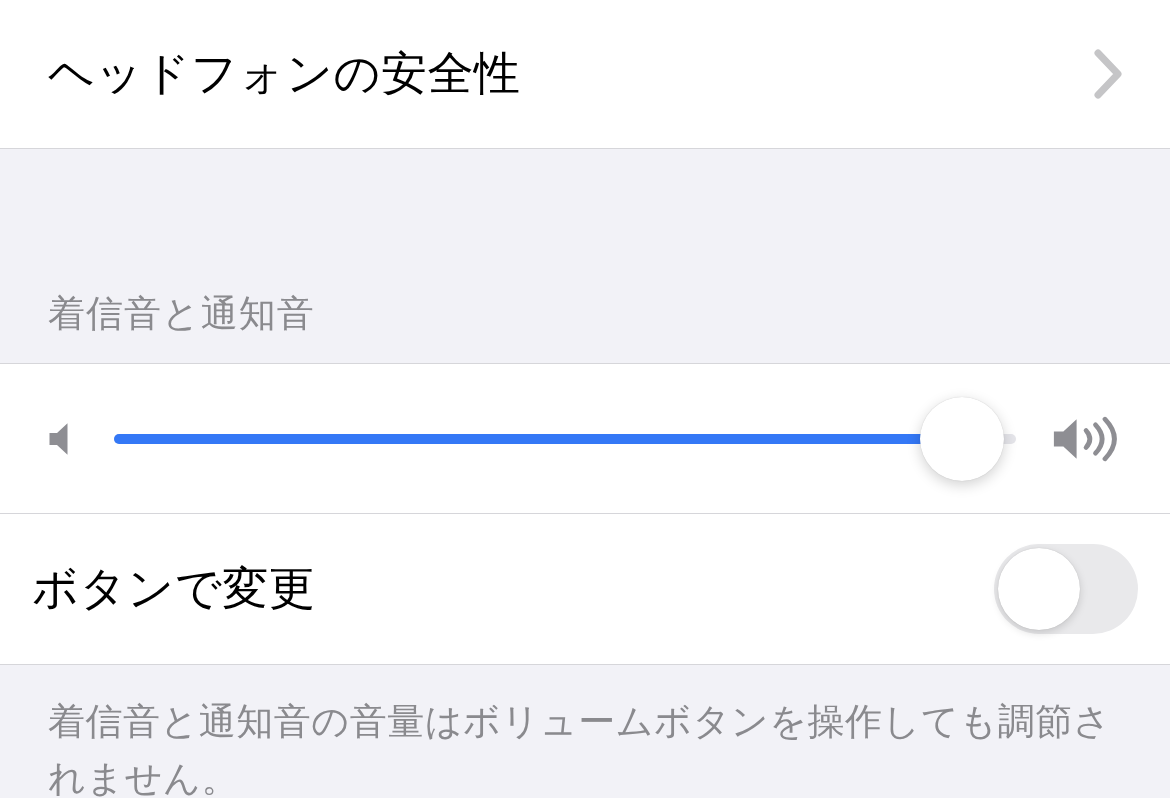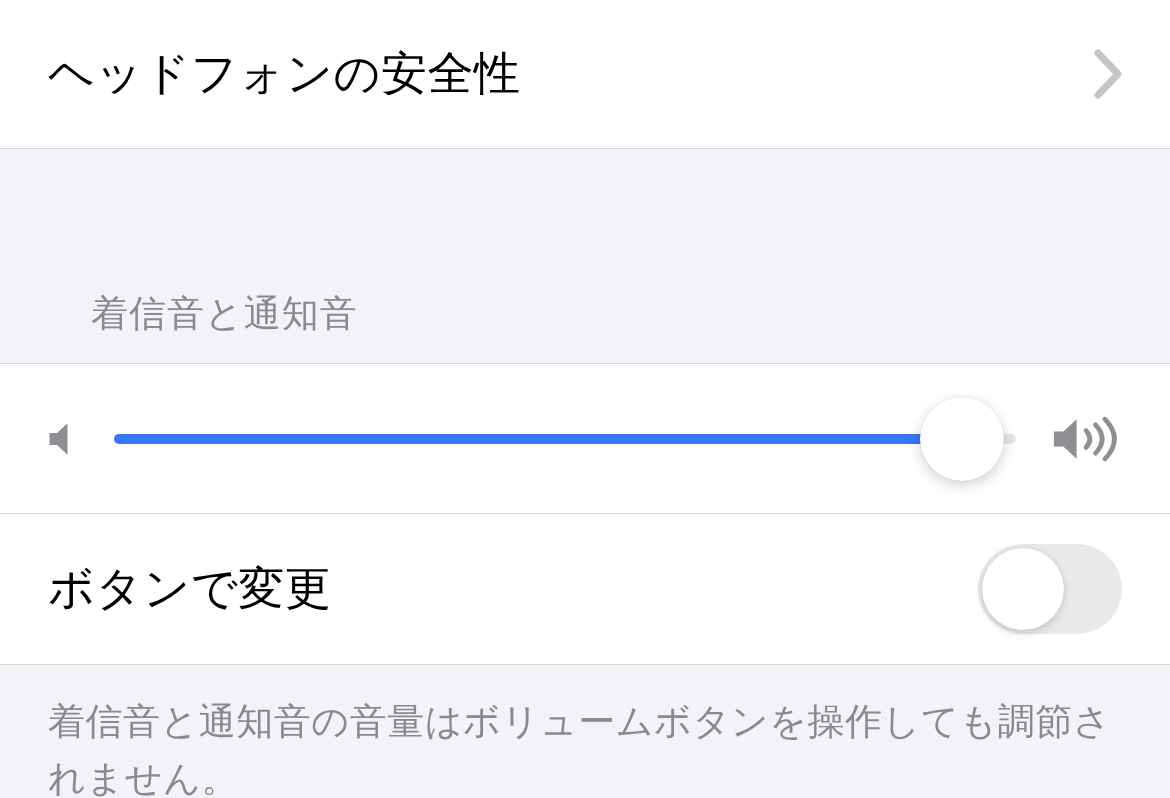--- a/index.html
+++ b/index.html
@@ -38,21 +38,20 @@
   }
   .chevron svg { display: block; }
 
   .section-header {
     font-size: 37px;
     color: #8a8a8e;
     padding: 0 48px;
     padding-top: 140px;
     padding-bottom: 24px;
     letter-spacing: 1px;
-    margin-left: 43px;
   }
 
   .slider-cell {
     display: flex;
     align-items: center;
     padding: 0 48px;
     height: 150px;
     border-bottom: 1px solid #d6d6da;
     gap: 36px;
   }
@@ -92,21 +91,21 @@
     width: 84px;
     height: 84px;
     background: #fff;
     border-radius: 50%;
     box-shadow: 0 4px 14px rgba(0,0,0,0.18), 0 0 1px rgba(0,0,0,0.2);
   }
 
   .toggle-cell {
     display: flex;
     align-items: center;
-    padding: 0 48px;
+    padding: 0 32px;
     height: 150px;
   }
 
   .toggle {
     width: 144px;
     height: 90px;
     background: #e9e9eb;
     border-radius: 45px;
     position: relative;
     flex-shrink: 0;

